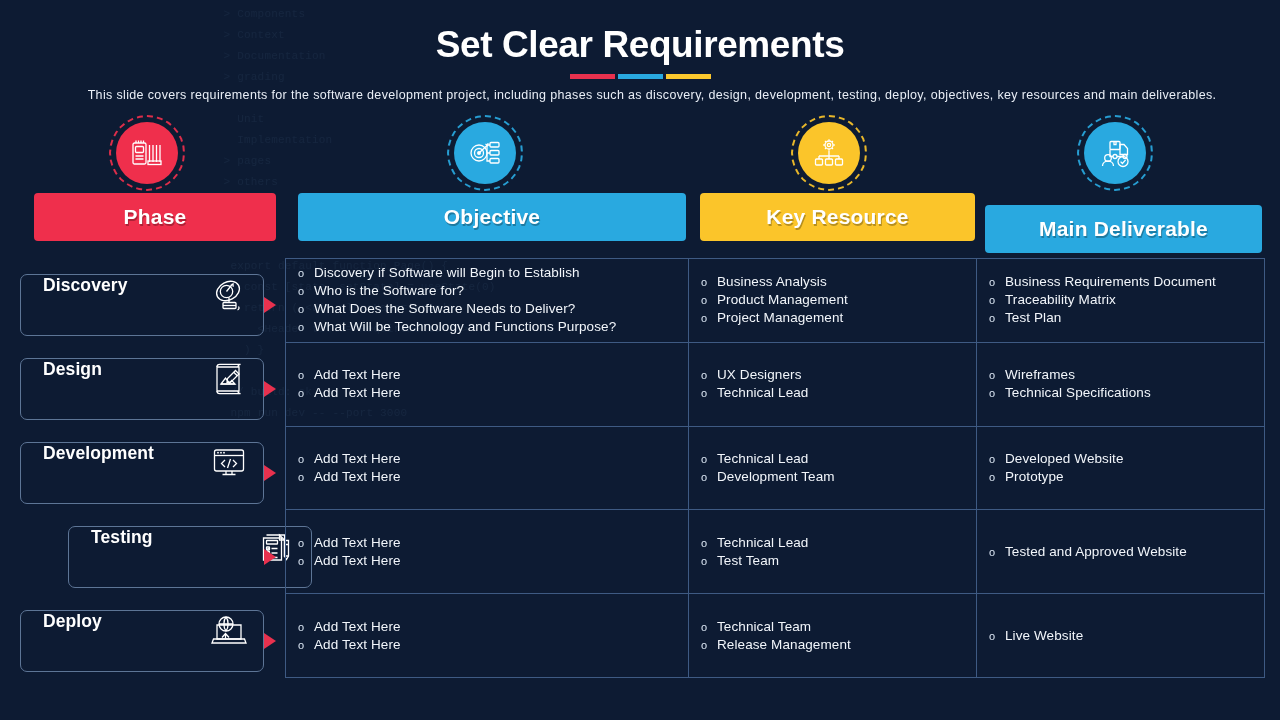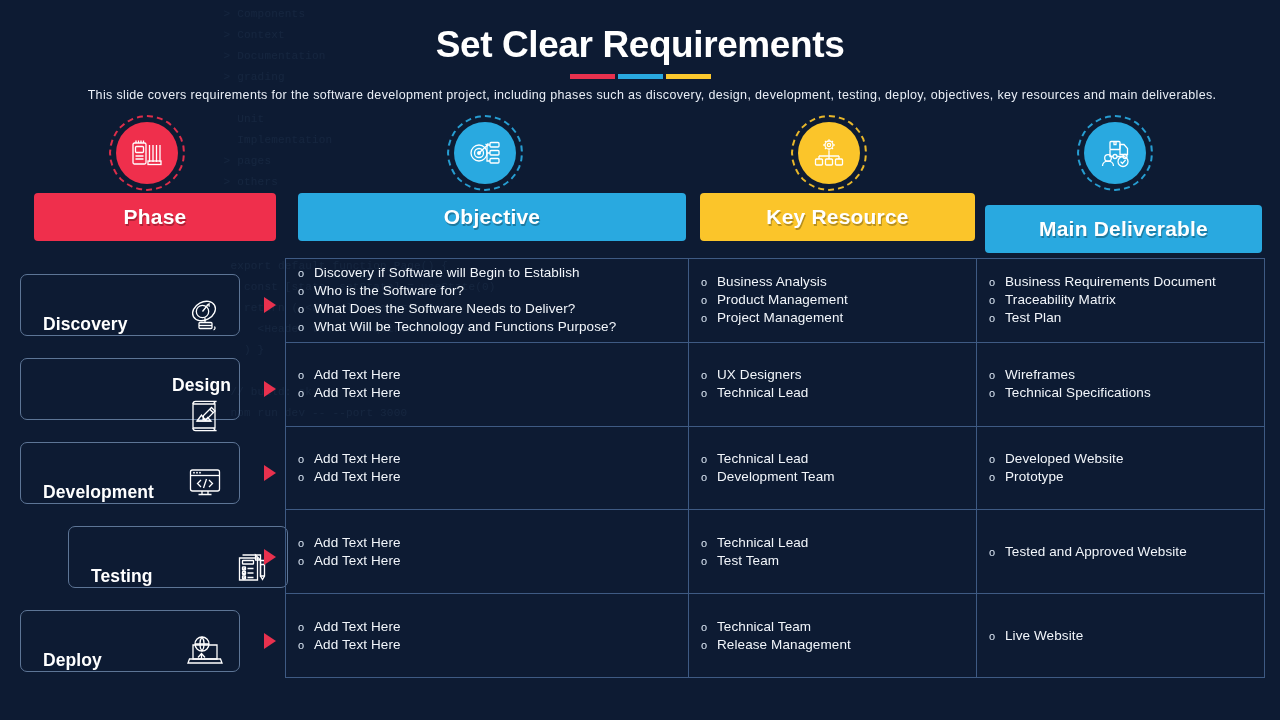--- a/index.html
+++ b/index.html
@@ -111,27 +111,27 @@
     color: #ffffff;
     text-shadow: 1px 1.5px 0 rgba(0,0,0,.28);
     letter-spacing: .2px;
     margin-left: 8px;
   }
 
   
   .phase-box {
     position: absolute;
     left: 20px;
-    width: 220px;
+    width: 244px;
     height: 62px;
     border: 1px solid #5d7596;
     border-radius: 7px;
     display: flex;
-    align-items: flex-end;
-    padding: 16px 8px 0 22px;
+    align-items: flex-start;
+    padding: 0 8px 0 22px;
     background: transparent;
   }
   .phase-label {
     font-size: 17.5px;
     font-weight: bold;
     color: #ffffff;
     letter-spacing: .1px;
     flex: 1;
   }
   .phase-ico { flex: 0 0 auto; display: block; margin-right: 6px; }
@@ -312,21 +312,21 @@
      <circle cx="17.5" cy="16.5" r="6.2"></circle>
      <path d="M17.5 16.5l6-7.5M21.6 10.5l2.4-1.6.2 2.9"></path>
      <path d="M20 22.5v5"></path>
      <rect x="14" y="27.5" width="13" height="6" rx="1"></rect>
      <path d="M14 30.5h13"></path>
      <path d="M29.5 31.5c1 1.5.5 3-1 3.5"></path>
    </svg>
         </span>
       </div>
       <div class="phase-arrow" style="top: 297px;"></div>
-      <div class="phase-box" style="top: 358px; flex-direction: column;">
+      <div class="phase-box" style="top: 358px;">
         <div class="phase-label">Design</div>
         <span>
           <svg class="phase-ico" width="40" height="40" viewBox="0 0 40 40" fill="none" stroke="#fff" stroke-width="1.3">
      <path d="M8 8h22v24H8z"></path>
      <path d="M8 8c0-1.6 1.2-2.6 2.6-2.6h21c-1.4 0-2.6 1-2.6 2.6"></path>
      <path d="M8 32c0 1.6 1.2 2.6 2.6 2.6h21c-1.4 0-2.6-1-2.6-2.6"></path>
      <path d="M12 25l4.5-6 4 5.2 2.2-2.7 3.3 3.5z"></path>
      <path d="M12 25h14"></path>
      <path d="M26.5 11.5l3.5 3.5-8 8-4 .5.5-4z"></path>
      <path d="M24.8 13.2l3.5 3.5"></path>

